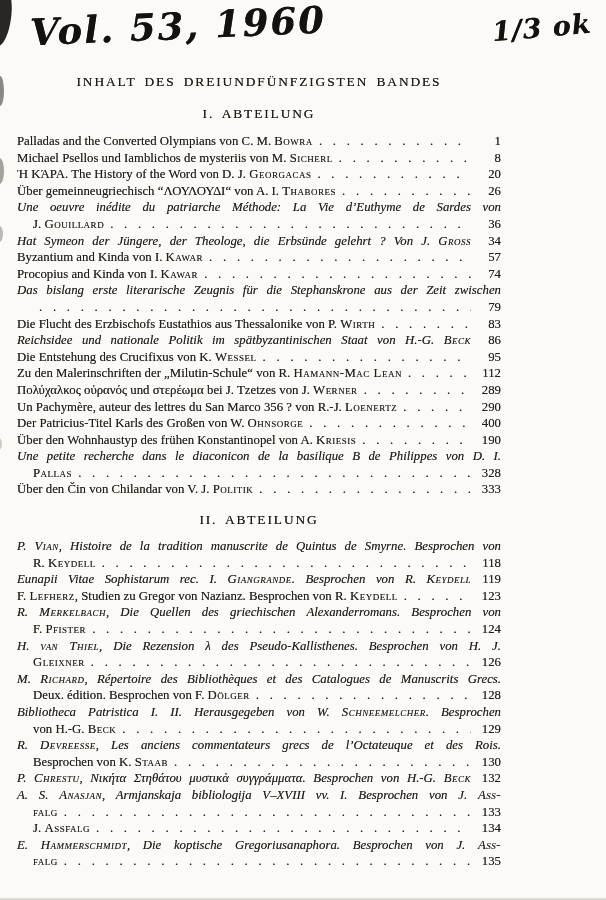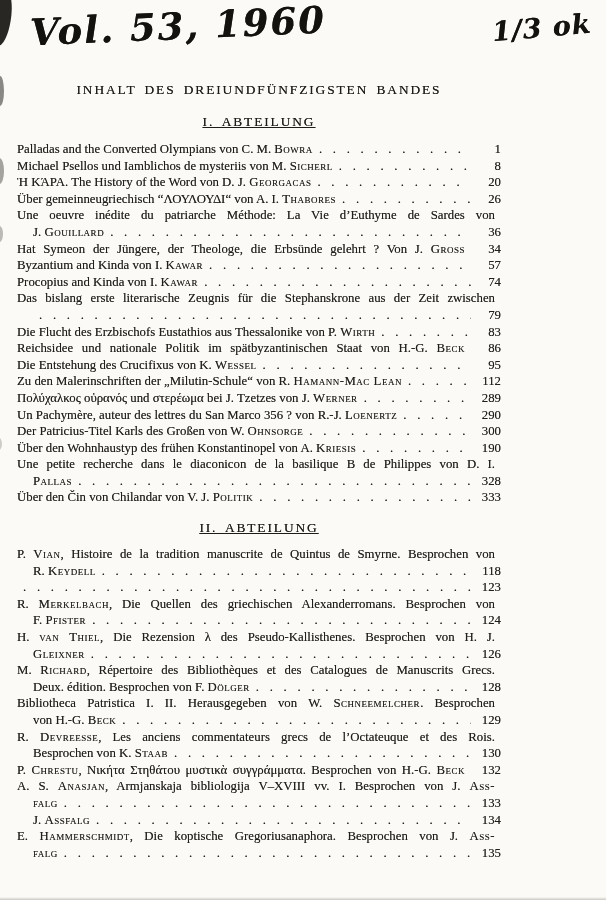--- a/index.html
+++ b/index.html
@@ -20,38 +20,38 @@
     position:absolute;
     font-family:"DejaVu Serif","Liberation Serif",serif;
     font-style:italic; font-weight:bold;
     color:#14120f;
     text-shadow:0 0 0.6px rgba(15,12,8,0.8);
     white-space:nowrap;
   }
   .hw-left  { left:30px; top:4px; font-size:37px; transform:rotate(-2.5deg); letter-spacing:2px; }
   .hw-right { right:14px; top:12px; font-size:27px; transform:rotate(-5deg); letter-spacing:1px; }
   
-  .content { position:absolute; left:0; top:8px; width:556px; padding:74px 55px 0 17px; box-sizing:border-box; }
+  .content { position:absolute; left:0; top:0; width:556px; padding:74px 55px 0 17px; box-sizing:border-box; }
   h1.title, h2.heading {
     font-size:13.4px; font-weight:normal; text-align:center;
     letter-spacing:1.9px; word-spacing:3px;
     margin:0; color:#1e1c19;
     text-shadow:0 0 0.35px rgba(30,28,25,0.75);
   }
-  h2.heading { margin-top:16px;text-decoration:underline; }
+  h2.heading { margin-top:16px; }
   h2.heading.second { margin-top:14px; }
   .entries { margin-top:11px; font-size:12.8px; line-height:16.6px;
              text-shadow:0 0 0.3px rgba(30,28,25,0.6); }
   .entries.second { margin-top:10px; }
   .line { display:flex; align-items:baseline;justify-content:space-between; }
   .line .text { white-space:nowrap; }
   .line.fill .text {
     flex:1 1 auto; white-space:normal;
     text-align:justify; text-align-last:justify;
-    margin-right:6px;
+    font-style:italic;
   }
   .line.indent { padding-left:16px; }
   .sc { font-variant:small-caps; font-variant-caps:small-caps; letter-spacing:0.5px; }
   .leader {
     flex:1 1 auto; min-width:6px; overflow:hidden; white-space:nowrap;
     letter-spacing:1.5px; word-spacing:4.5px;
     padding:0 3px 0 6px;
   }
   .pageno { flex:0 0 30px; text-align:right; white-space:nowrap; }
   
@@ -190,21 +190,21 @@
             <div class="line">
               <span class="text">Un Pachymère, auteur des lettres du San Marco 356 ? von R.-J. <span class="sc">Loenertz</span></span>
               <span class="leader">. . . . . . . . . . . . . . . . . . . . . . . . . . . . . . . . . . . . . . . . . . . . . . . . . . . . . . . . . . . . . . . . . . . . . . . . . . . . . . . . </span>
               <span class="pageno">290</span>
             </div>
           </div>
           <div class="entry">
             <div class="line">
               <span class="text">Der Patricius-Titel Karls des Großen von W. <span class="sc">Ohnsorge</span></span>
               <span class="leader">. . . . . . . . . . . . . . . . . . . . . . . . . . . . . . . . . . . . . . . . . . . . . . . . . . . . . . . . . . . . . . . . . . . . . . . . . . . . . . . . </span>
-              <span class="pageno">300</span>
+              <span class="pageno">400</span>
             </div>
           </div>
           <div class="entry">
             <div class="line">
               <span class="text">Über den Wohnhaustyp des frühen Konstantinopel von A. <span class="sc">Kriesis</span></span>
               <span class="leader">. . . . . . . . . . . . . . . . . . . . . . . . . . . . . . . . . . . . . . . . . . . . . . . . . . . . . . . . . . . . . . . . . . . . . . . . . . . . . . . . </span>
               <span class="pageno">190</span>
             </div>
           </div>
           <div class="entry">
@@ -234,21 +234,28 @@
             <div class="line fill">
               <span class="text">P. <span class="sc">Vian</span>, Histoire de la tradition manuscrite de Quintus de Smyrne. Besprochen von</span>
             </div>
             <div class="line indent">
               <span class="text">R. <span class="sc">Keydell</span></span>
               <span class="leader">. . . . . . . . . . . . . . . . . . . . . . . . . . . . . . . . . . . . . . . . . . . . . . . . . . . . . . . . . . . . . . . . . . . . . . . . . . . . . . . . </span>
               <span class="pageno">118</span>
             </div>
           </div>
           <div class="entry">
-            <div class="line">
+            <div class="line fill">
+              <span class="text">Eunapii Vitae Sophistarum rec. I. <span class="sc">Giangrande</span>. Besprochen von R. <span class="sc">Keydell</span></span>
+              <span class="pageno">119</span>
+            </div>
+          </div>
+          <div class="entry">
+            <div class="line">
+              <span class="text">F. <span class="sc">Lefherz</span>, Studien zu Gregor von Nazianz. Besprochen von R. <span class="sc">Keydell</span></span>
               <span class="leader">. . . . . . . . . . . . . . . . . . . . . . . . . . . . . . . . . . . . . . . . . . . . . . . . . . . . . . . . . . . . . . . . . . . . . . . . . . . . . . . . </span>
               <span class="pageno">123</span>
             </div>
           </div>
           <div class="entry">
             <div class="line fill">
               <span class="text">R. <span class="sc">Merkelbach</span>, Die Quellen des griechischen Alexanderromans. Besprochen von</span>
             </div>
             <div class="line indent">
               <span class="text">F. <span class="sc">Pfister</span></span>

